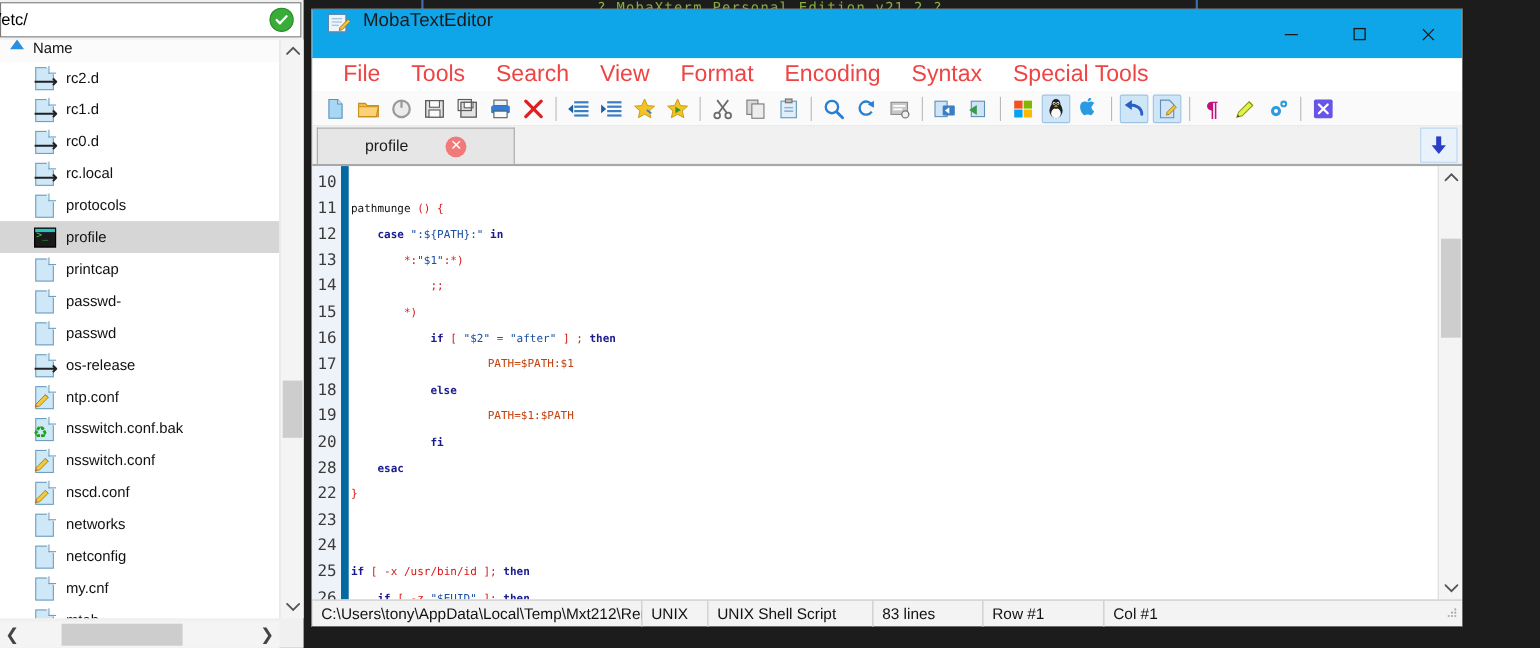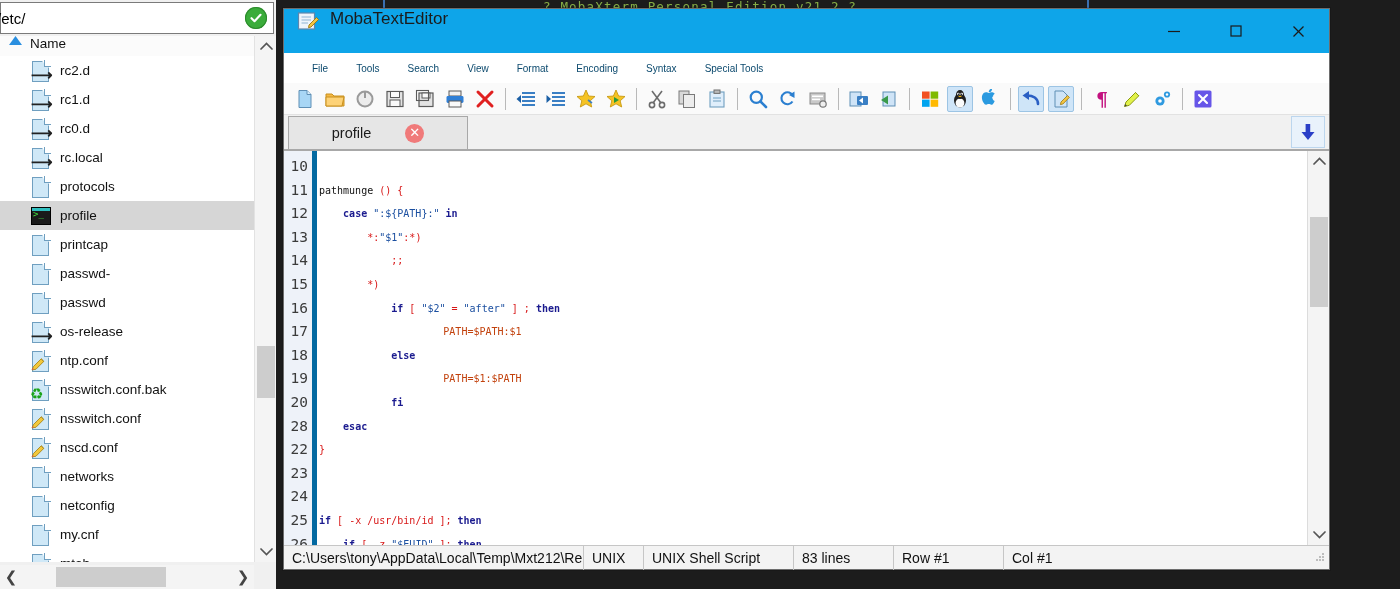--- a/index.html
+++ b/index.html
@@ -137,21 +137,21 @@
   .win-btns { margin-left: auto; display: flex; height: 44px; }
   .win-btn {
     width: 62px; height: 44px; display: flex; align-items: center; justify-content: center;
     color: #1b1b1b;
   }
 
   .menubar {
     height: 30px; display: flex; align-items: center; background: #ffffff;
     padding-left: 14px;
   }
-  .menu-item { font-size: 10px; color: #0c4a6e; padding: 0 14px; }
+  .menu-item { font-size: 21px; color: #ef4444; padding: 0 14px; }
 
   .toolbar {
     height: 32px; display: flex; align-items: center; background: #fafafa;
     border-bottom: 1px solid #e2e2e2; padding-left: 6px;
   }
   .tb {
     width: 26px; height: 26px; margin: 0 2px; flex: none;
     display: flex; align-items: center; justify-content: center;
     border: 1px solid transparent; border-radius: 2px;
   }
@@ -178,21 +178,21 @@
     background: #e9f2fb; border: 1px solid #bcd6ee;
     display: flex; align-items: center; justify-content: center;
   }
 
   
   .editor {
     position: absolute; left: 0; top: 141px; right: 0; bottom: 24px;
     display: flex; background: #ffffff; border-top: 1px solid #a8a8a8;
   }
   .gutter {
-    width: 33px; background: #eef2f9; border-right: 5px solid #0369a1;
+    width: 33px; background: #eef2f9; border-right: 7px solid #0369a1;
     padding-top: 4px; flex: none;
     font-family: "DejaVu Sans Mono", monospace; font-size: 14.5px; color: #3b3b3b;
     text-align: right;
   }
   .gutter div { height: 23.6px; line-height: 23.6px; padding-right: 4px; }
   .code {
     flex: 1; padding-top: 4px; padding-left: 2px; overflow: hidden;
     font-family: "DejaVu Sans Mono", monospace; font-size: 10px;
     white-space: pre;
   }

